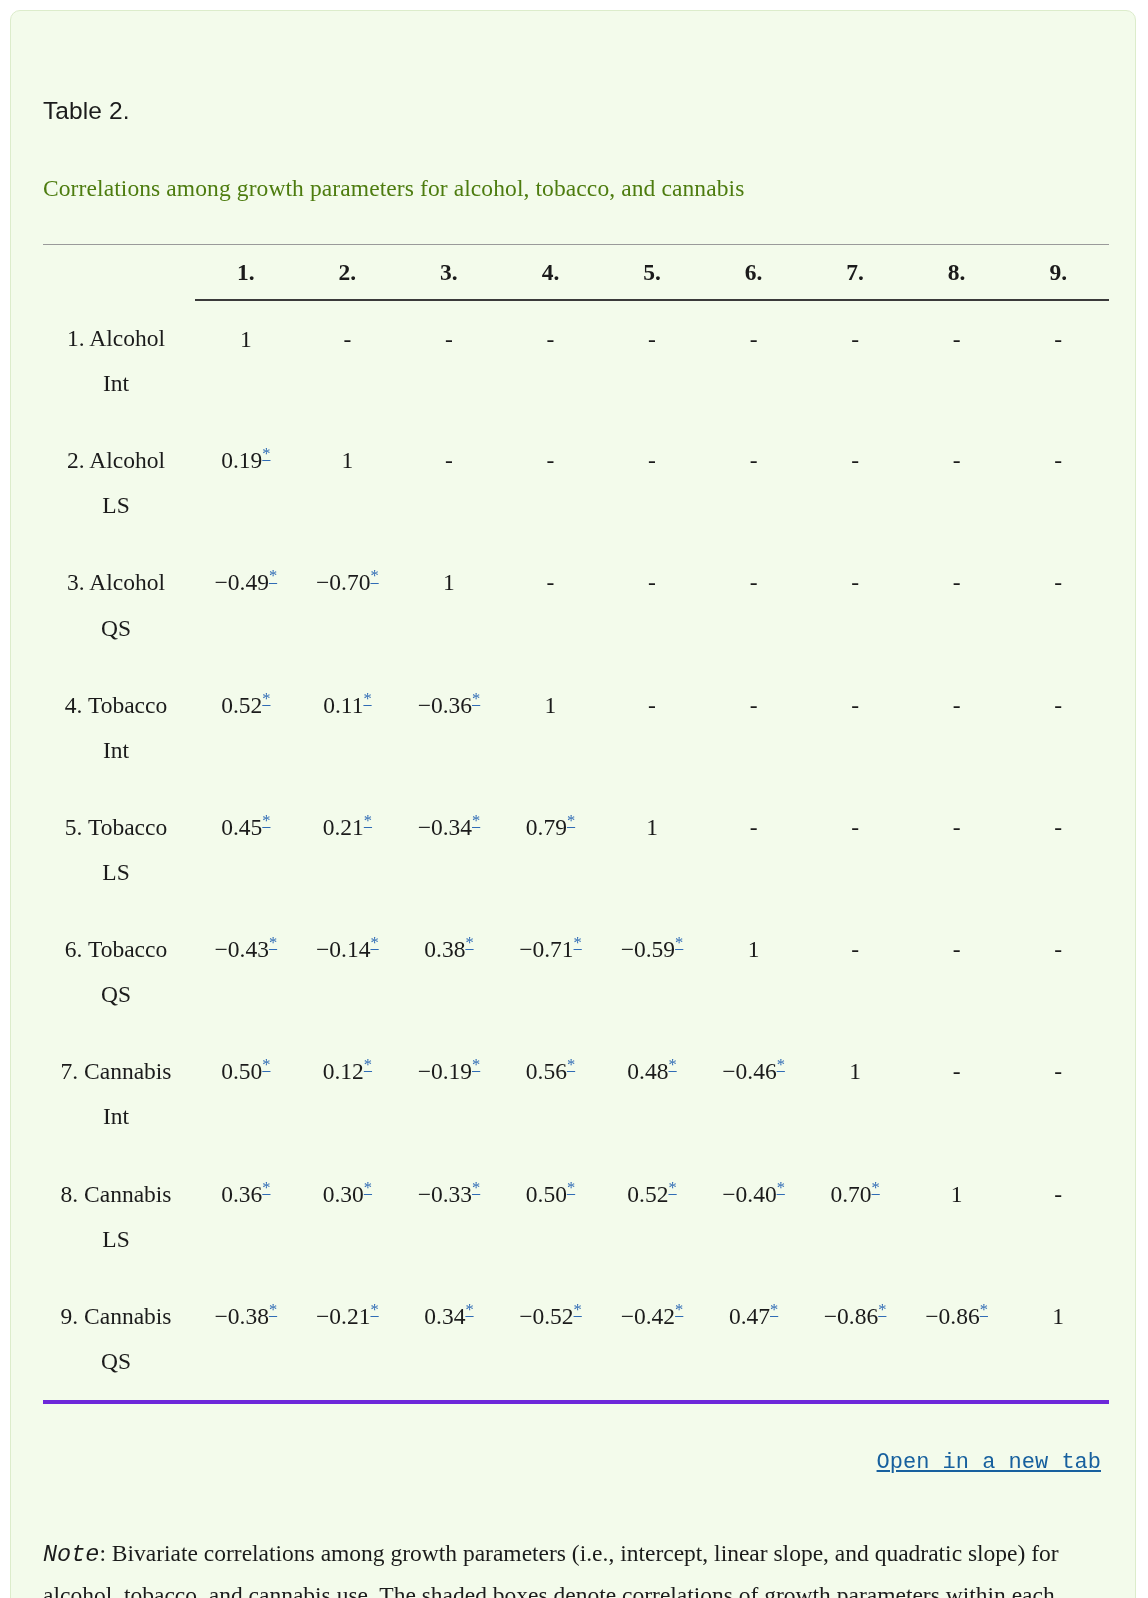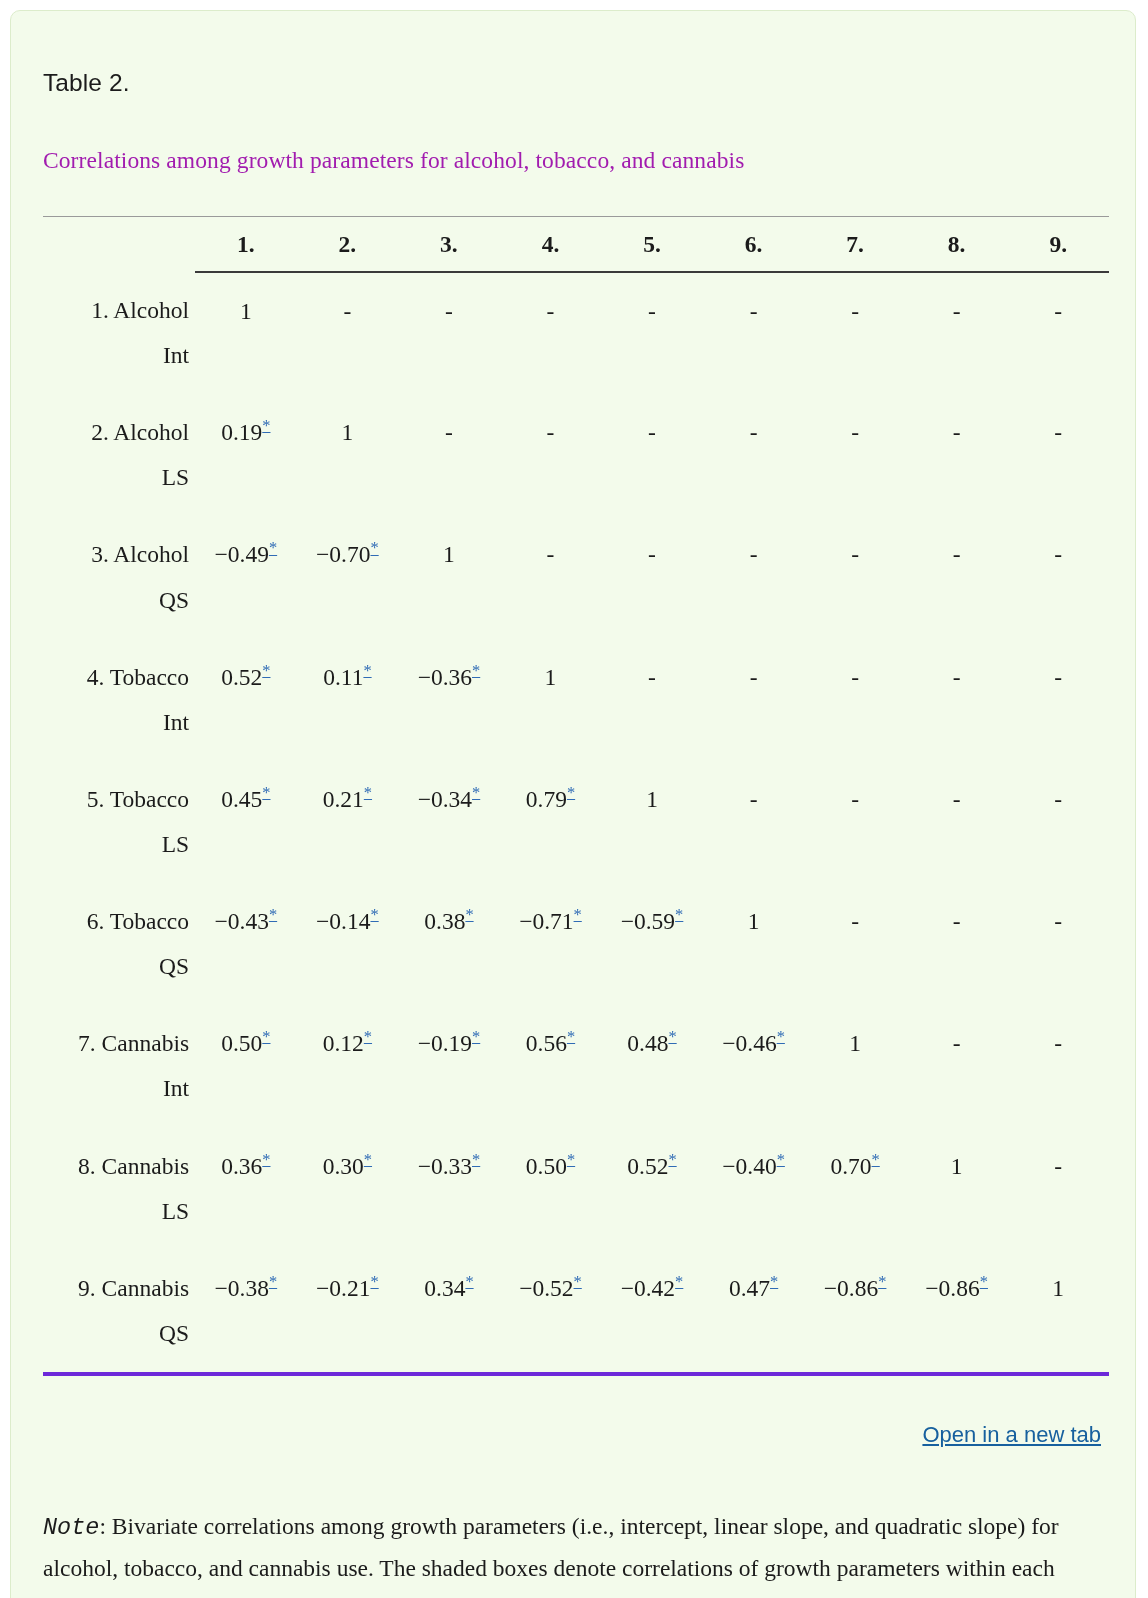--- a/index.html
+++ b/index.html
@@ -25,28 +25,28 @@
     box-sizing: border-box;
     padding: 0;
   }
   .inner {
     padding: 0 22px 0 22px;
   }
   .table-label {
     font-family: "Liberation Sans", sans-serif;
     font-size: 24.5px;
     color: #1b1b1b;
-    padding-top: 58px;
+    padding-top: 86px;
     padding-left: 10px;
     letter-spacing: 0.1px;
   }
   .table-caption {
     font-family: "Liberation Serif", serif;
     font-size: 23.5px;
-    color: #a21caf;
+    color: #4d7c0f;
     padding-top: 50px;
     padding-left: 10px;
     letter-spacing: 0.1px;
   }
   .table-wrap {
     margin-top: 42px;
     padding-left: 10px;
     padding-right: 8px;
   }
   table.corr {
@@ -72,42 +72,42 @@
     border-bottom: none;
     border-top: 1px solid #9a9a9a;
   }
   table.corr tbody td {
     text-align: center;
     vertical-align: top;
     padding: 16px 0 16px 0;
     line-height: 1.92;
   }
   table.corr tbody td.rowlabel {
-    text-align: right;
+    text-align: center;
     padding-right: 6px;
     line-height: 1.92;
   }
   table.corr tbody tr.last td {
     border-bottom: 4px solid #6d28d9;
   }
   .num { white-space: nowrap; }
   .star {
     color: #2f6bb5;
     text-decoration: underline;
     font-size: 0.70em;
     vertical-align: super;
     line-height: 0;
     cursor: pointer;
   }
   .opentab-row {
     text-align: right;
     padding: 46px 12px 0 0;
   }
   a.opentab {
-    font-family: Liberation Sans, sans-serif;
+    font-family: Liberation Mono, monospace;
     font-size: 22px;
     color: #17609e;
     text-decoration: underline;
     cursor: pointer;
   }
   .note {
     font-family: "Liberation Serif", serif;
     font-size: 23.5px;
     color: #1b1b1b;
     line-height: 1.72;

